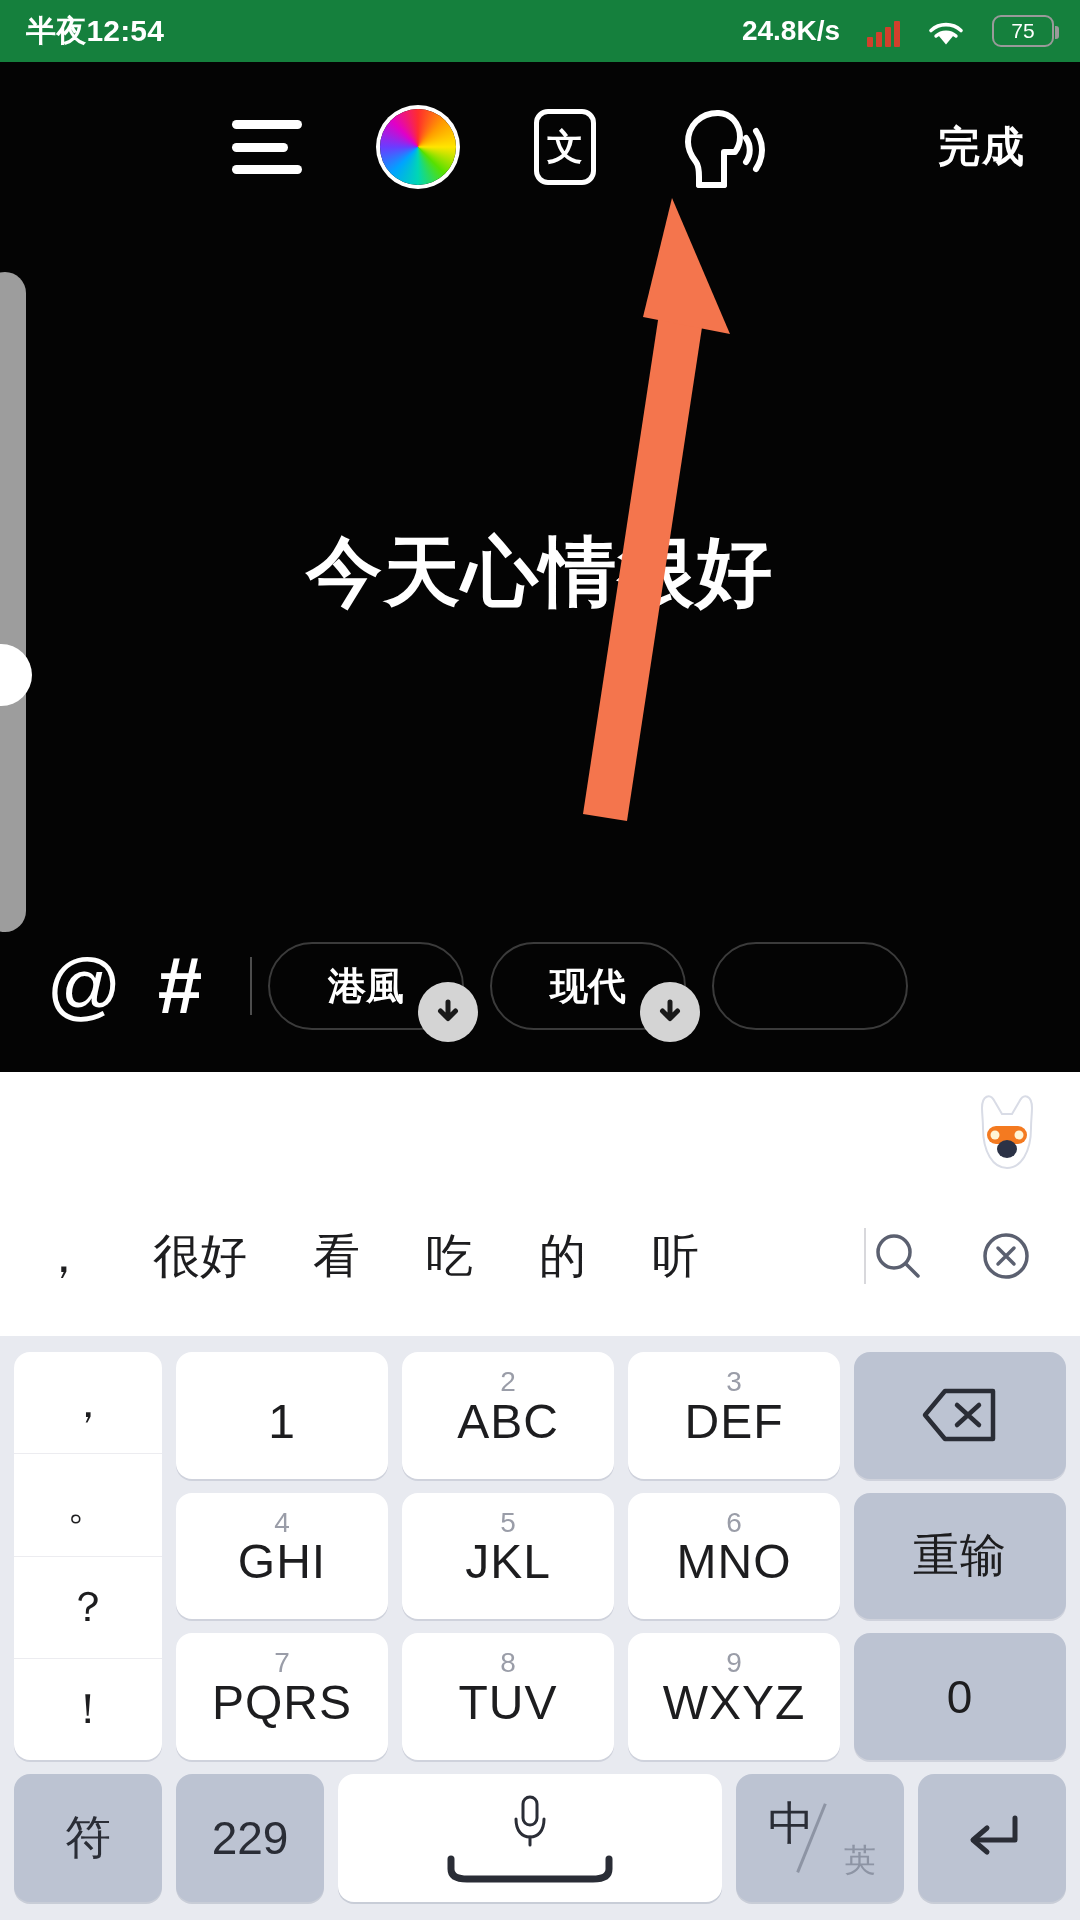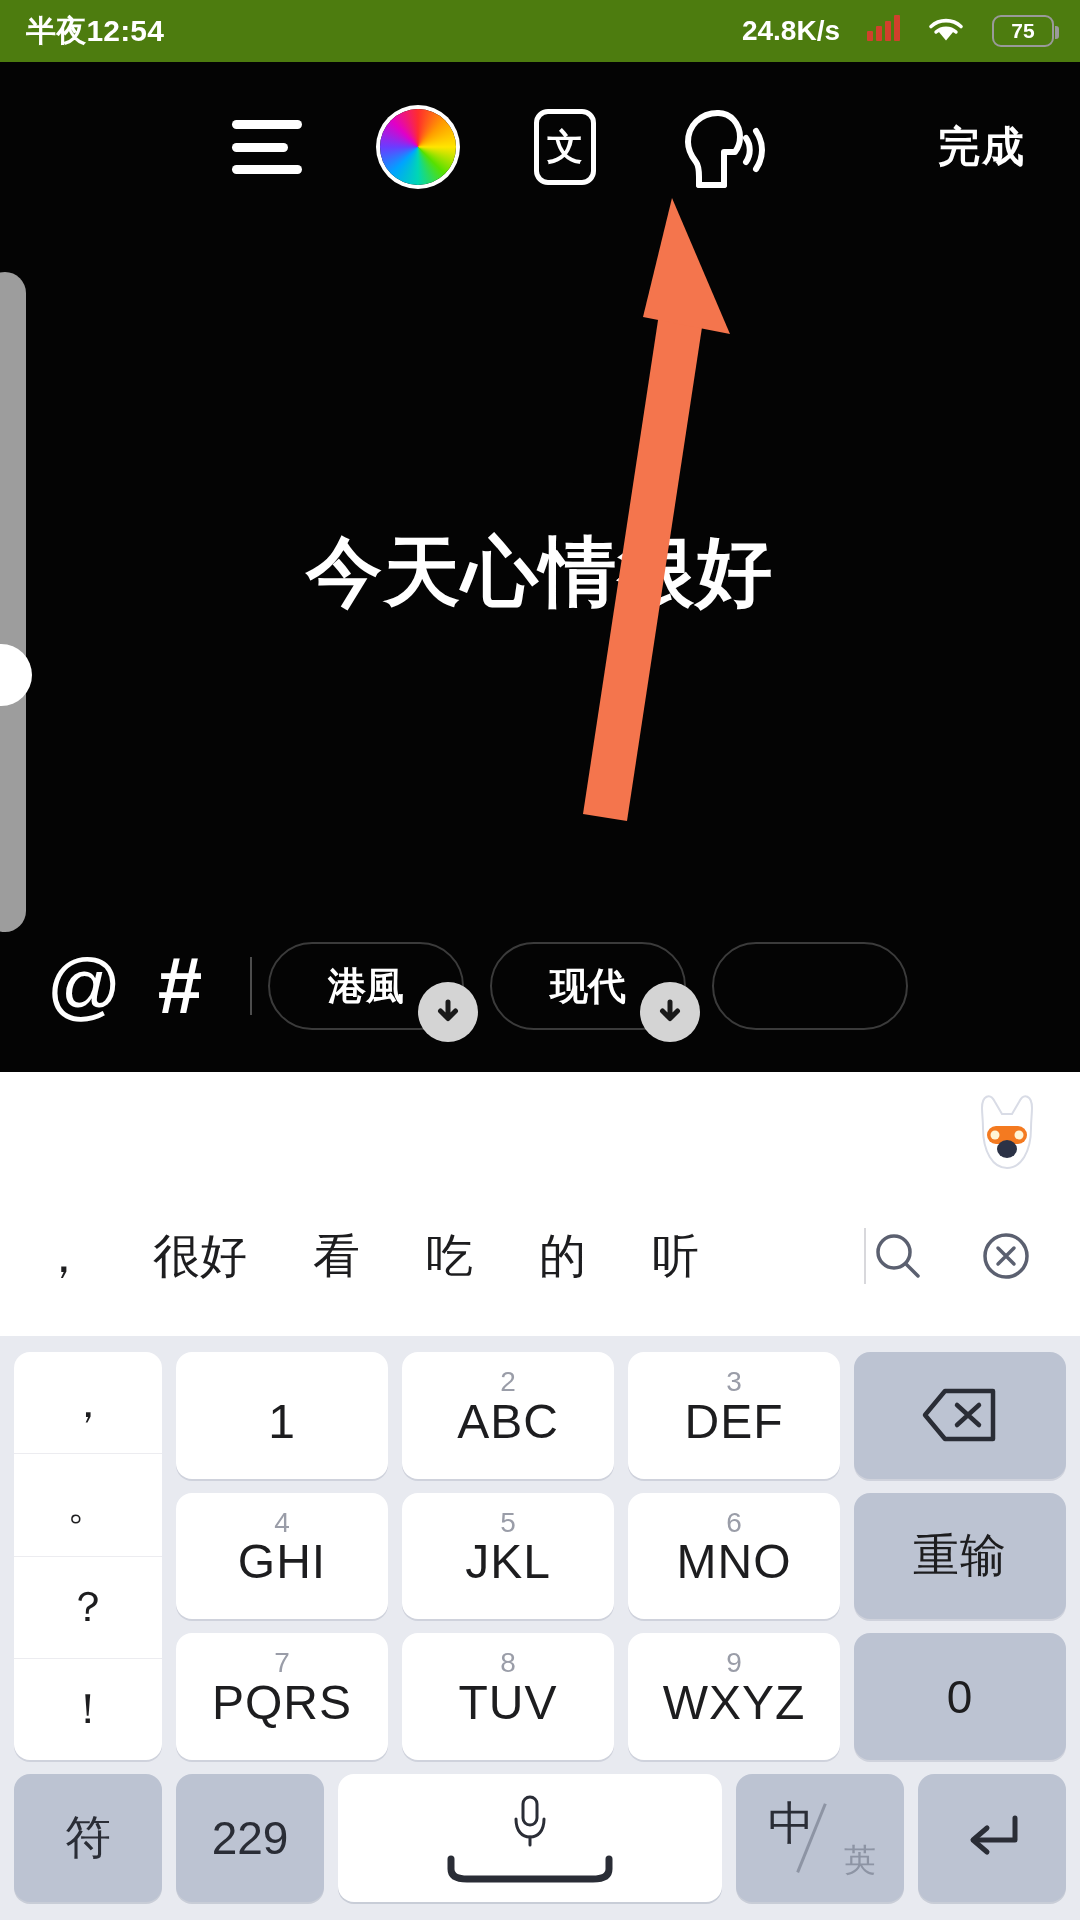--- a/index.html
+++ b/index.html
@@ -2,47 +2,47 @@
 <html><head>
 <meta charset="utf-8">
 <style>
   * { margin:0; padding:0; box-sizing:border-box; }
   html, body {
     width:1080px; height:1920px;
     background:#000;
     font-family:"Liberation Sans","DejaVu Sans",sans-serif;
     overflow:hidden;
   }
-  #screen { position:relative; width:1080px; height:1740px; background:#4d7c0f;padding-left:34px; }
+  #screen { position:relative; width:1080px; height:1740px; background:#15803d;padding-left:34px; }
 
   
   .statusbar{
     position:absolute; top:0; left:0; width:1080px; height:62px;
     display:flex; align-items:center; justify-content:space-between;
     padding:0 26px; color:#fff; z-index:30;
   }
   .sb-time{ font-size:30px; font-weight:600; letter-spacing:.2px; }
-  .sb-right{ display:flex; align-items:flex-start; gap:27px; }
+  .sb-right{ display:flex; align-items:flex-end; gap:27px; }
   .sb-speed{ font-size:28px; font-weight:600; }
   .sig{ display:flex; align-items:flex-end; gap:3px; height:26px; }
   .sig i{ display:block; width:6px; background:#d1402c; border-radius:1px; }
   .sig i:nth-child(1){ height:10px; }
   .sig i:nth-child(2){ height:15px; }
   .sig i:nth-child(3){ height:20px; }
   .sig i:nth-child(4){ height:26px; }
   .wifi{ width:38px; height:28px; }
   .batt{
     width:62px; height:32px; border:2.5px solid #9a9a9a; border-radius:9px;
     display:flex; align-items:center; justify-content:center; position:relative;
   }
   .batt:after{
     content:""; position:absolute; right:-7px; top:9px; width:4px; height:13px;
     background:#9a9a9a; border-radius:0 3px 3px 0;
   }
-  .batt span{ font-size:21px; font-weight:700; color:#fff; }
+  .batt span{ font-size:21px; font-weight:400; color:#fff; }
 
   
   .toolbar{
     position:absolute; top:92px; left:0; width:1080px; height:110px;
     display:flex; align-items:center; z-index:25;
   }
   .tb-icons{ display:flex; align-items:center; gap:78px; margin-left:232px; }
   .tb-btn{ display:flex; align-items:center; justify-content:center; cursor:pointer; }
 
   .align-icon{ width:70px; height:54px; display:flex; flex-direction:column; justify-content:space-between; }

